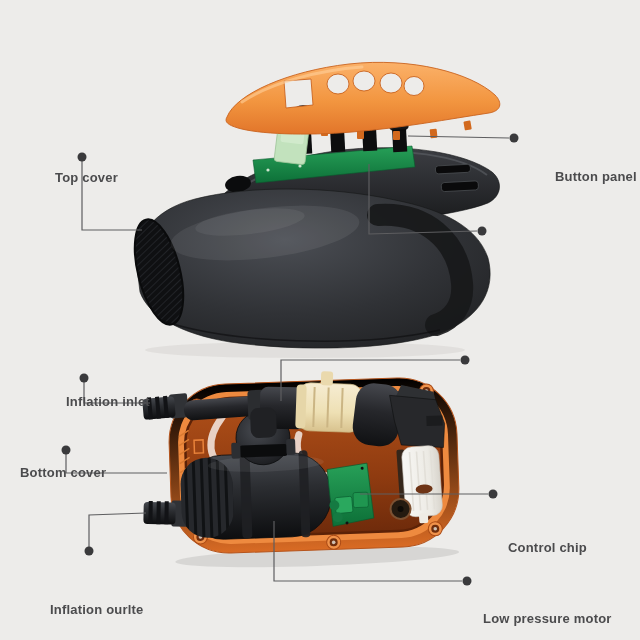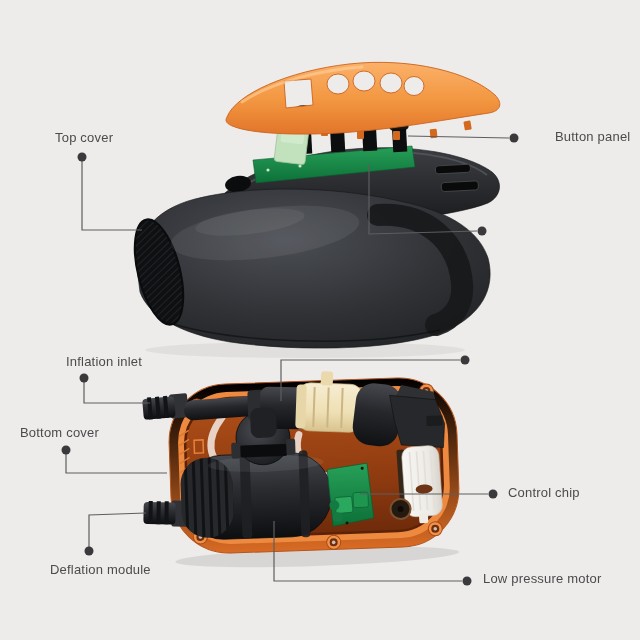--- a/index.html
+++ b/index.html
@@ -4,22 +4,22 @@
 <style>
   html,body{margin:0;padding:0;}
   .stage{
     position:relative;width:640px;height:640px;
     background:#edecea;overflow:hidden;
     font-family:"Liberation Sans", sans-serif;
   }
   .stage svg{position:absolute;left:0;top:0;}
   .callout{
     position:absolute;
-    font-size:13px;font-weight:400;letter-spacing:.2px;
-    color:#4b4b4d;white-space:nowrap;line-height:1;
+    font-size:13px;font-weight:700;letter-spacing:.2px;
+    color:#4b4b4d;white-space:nowrap;line-height:1;margin-top:40px;
   }
 </style>
 </head>
 <body>
 
 <div class="stage">
 
 <svg width="640" height="640" viewBox="0 0 640 640">
   <defs>
     <linearGradient id="gOrange" x1="0" y1="0" x2="0" y2="1">
@@ -312,17 +312,17 @@
     <circle cx="493" cy="494" r="4.5"></circle>
         <circle cx="89" cy="551" r="4.5"></circle>
     <circle cx="467" cy="581" r="4.5"></circle>
   </g>
 </svg>
 
 <div class="callout" style="left:55px;top:131px;">Top cover</div>
 <div class="callout" style="left:555px;top:130px;">Button panel</div>
 <div class="callout" style="left:66px;top:355px;">Inflation inlet</div>
 <div class="callout" style="left:20px;top:426px;">Bottom cover</div>
-<div class="callout" style="left:508px;top:486px;">Control chip</div>
-<div class="callout" style="left:50px;top:563px;">Deflation module</div>
+<div class="callout" style="left:508px;top:501px;">Control chip</div>
+<div class="callout" style="left:50px;top:563px;">Inflation ourlte</div>
 <div class="callout" style="left:483px;top:572px;">Low pressure motor</div>
 
 </div>
 
 </body></html>

